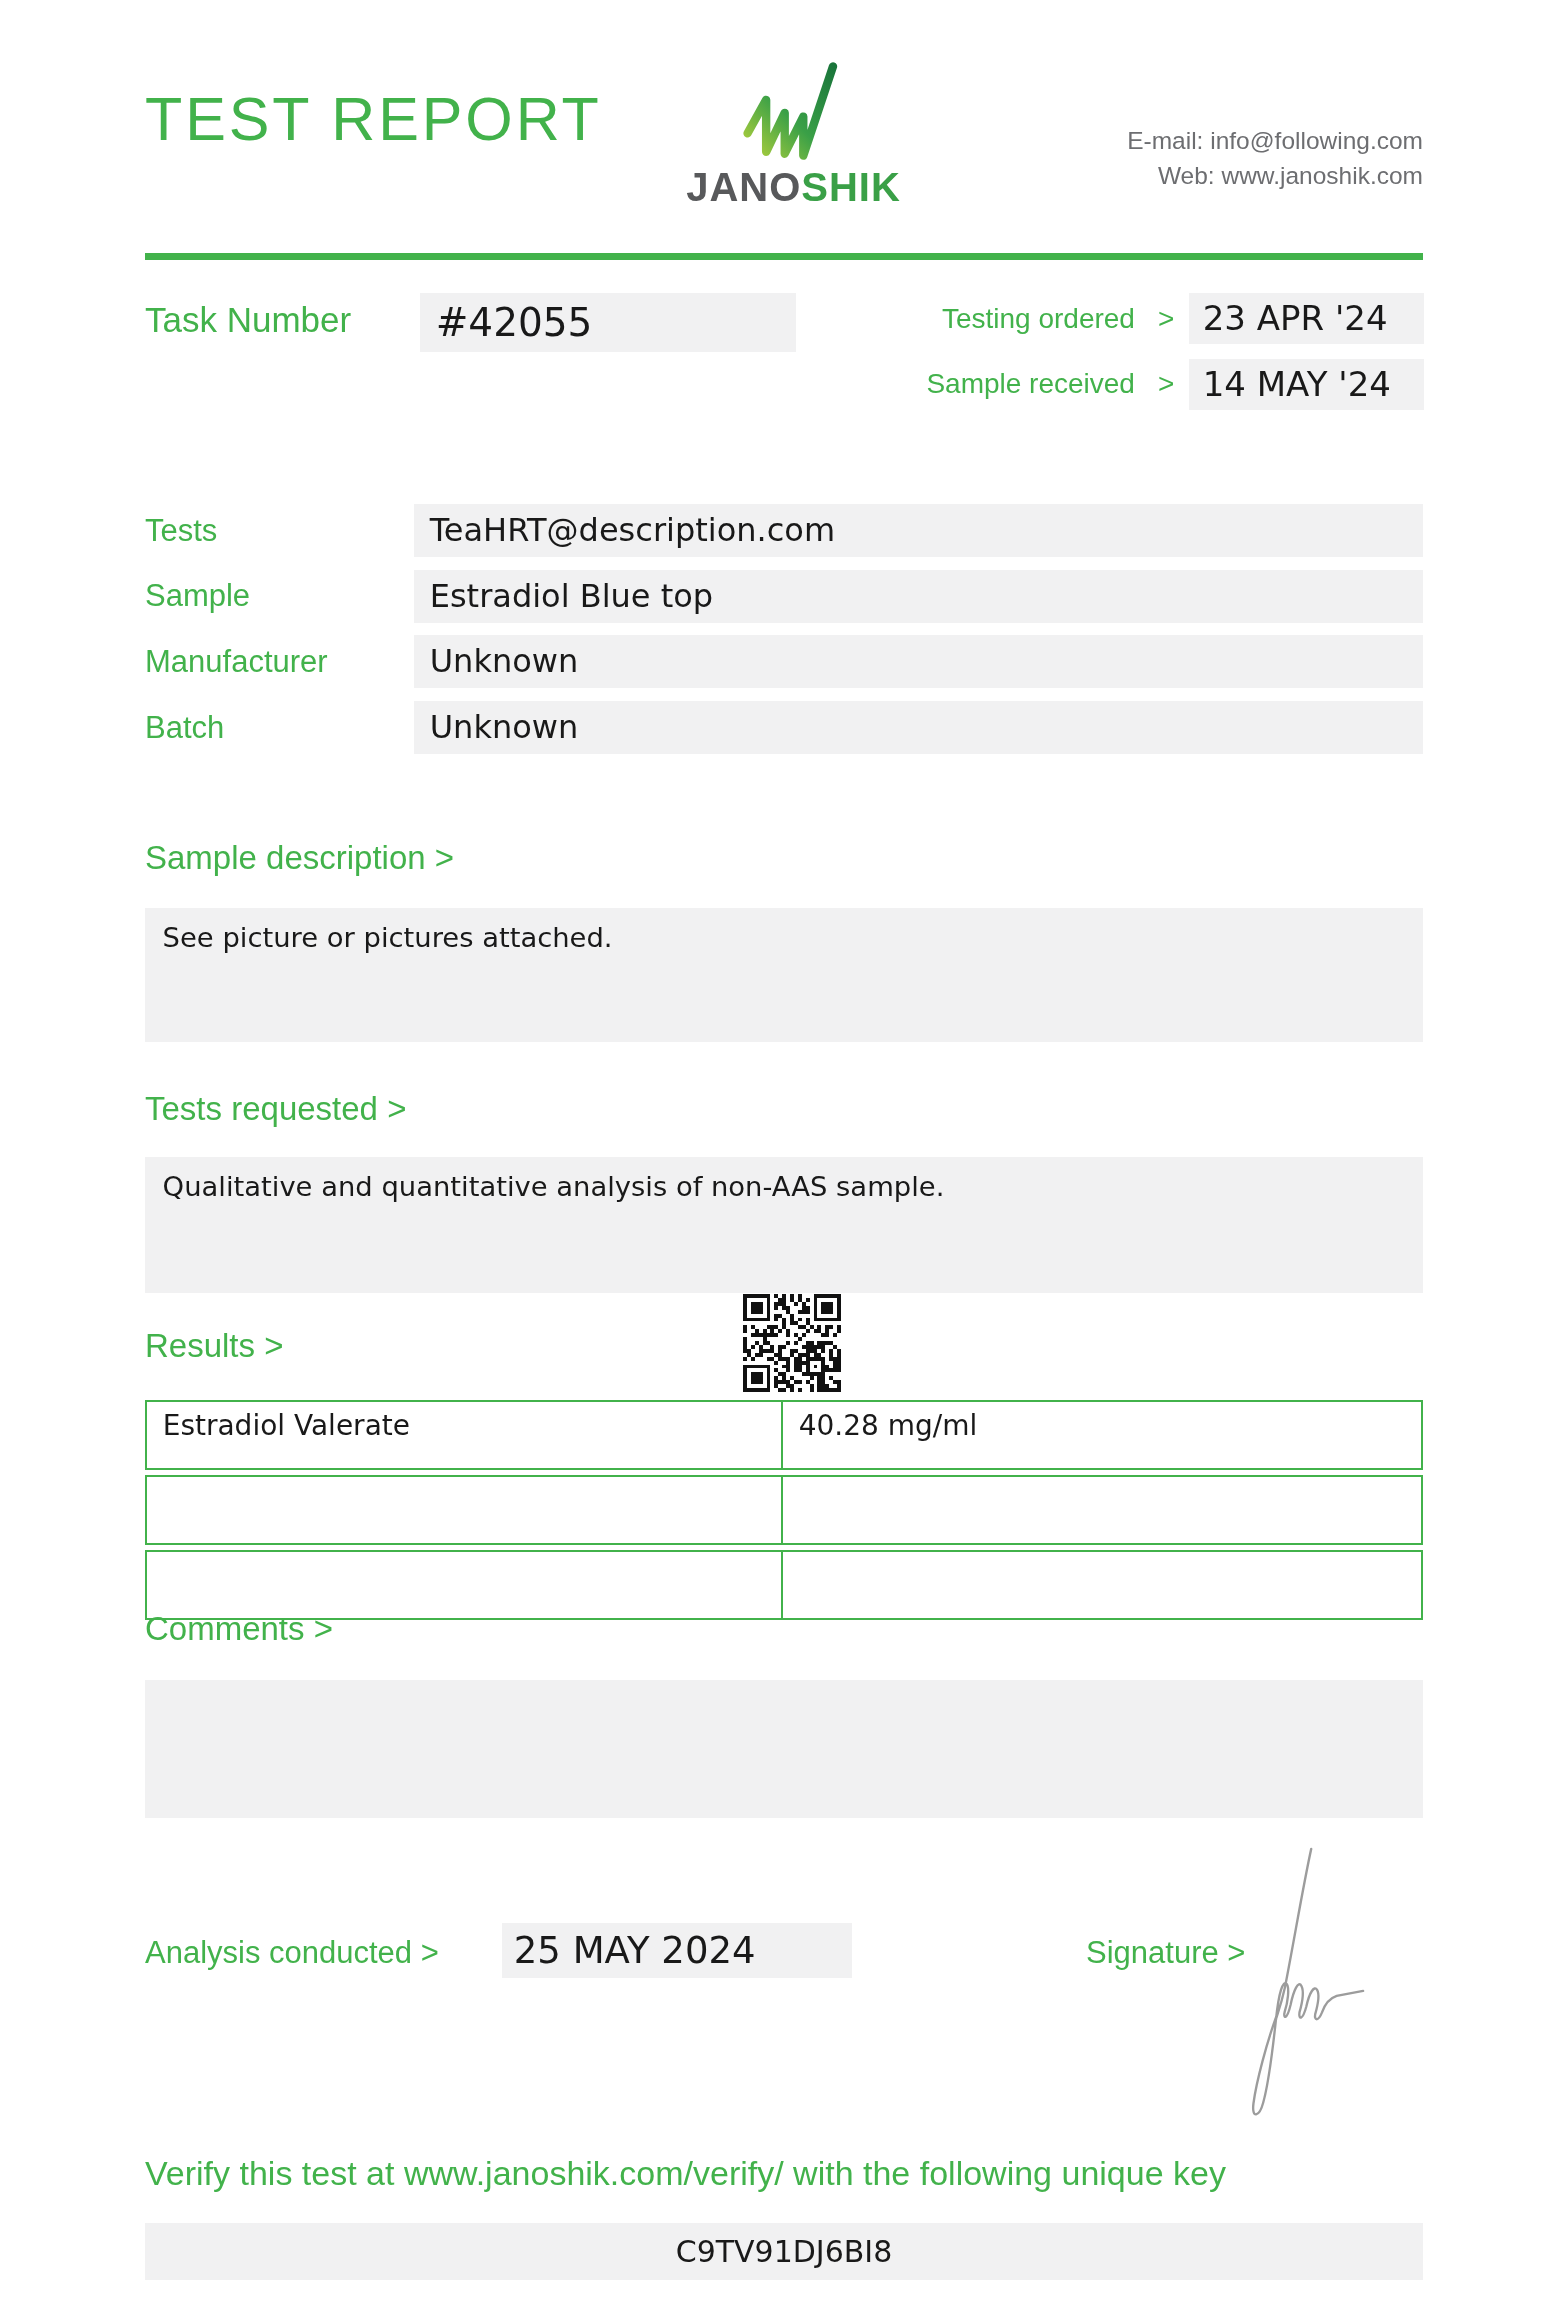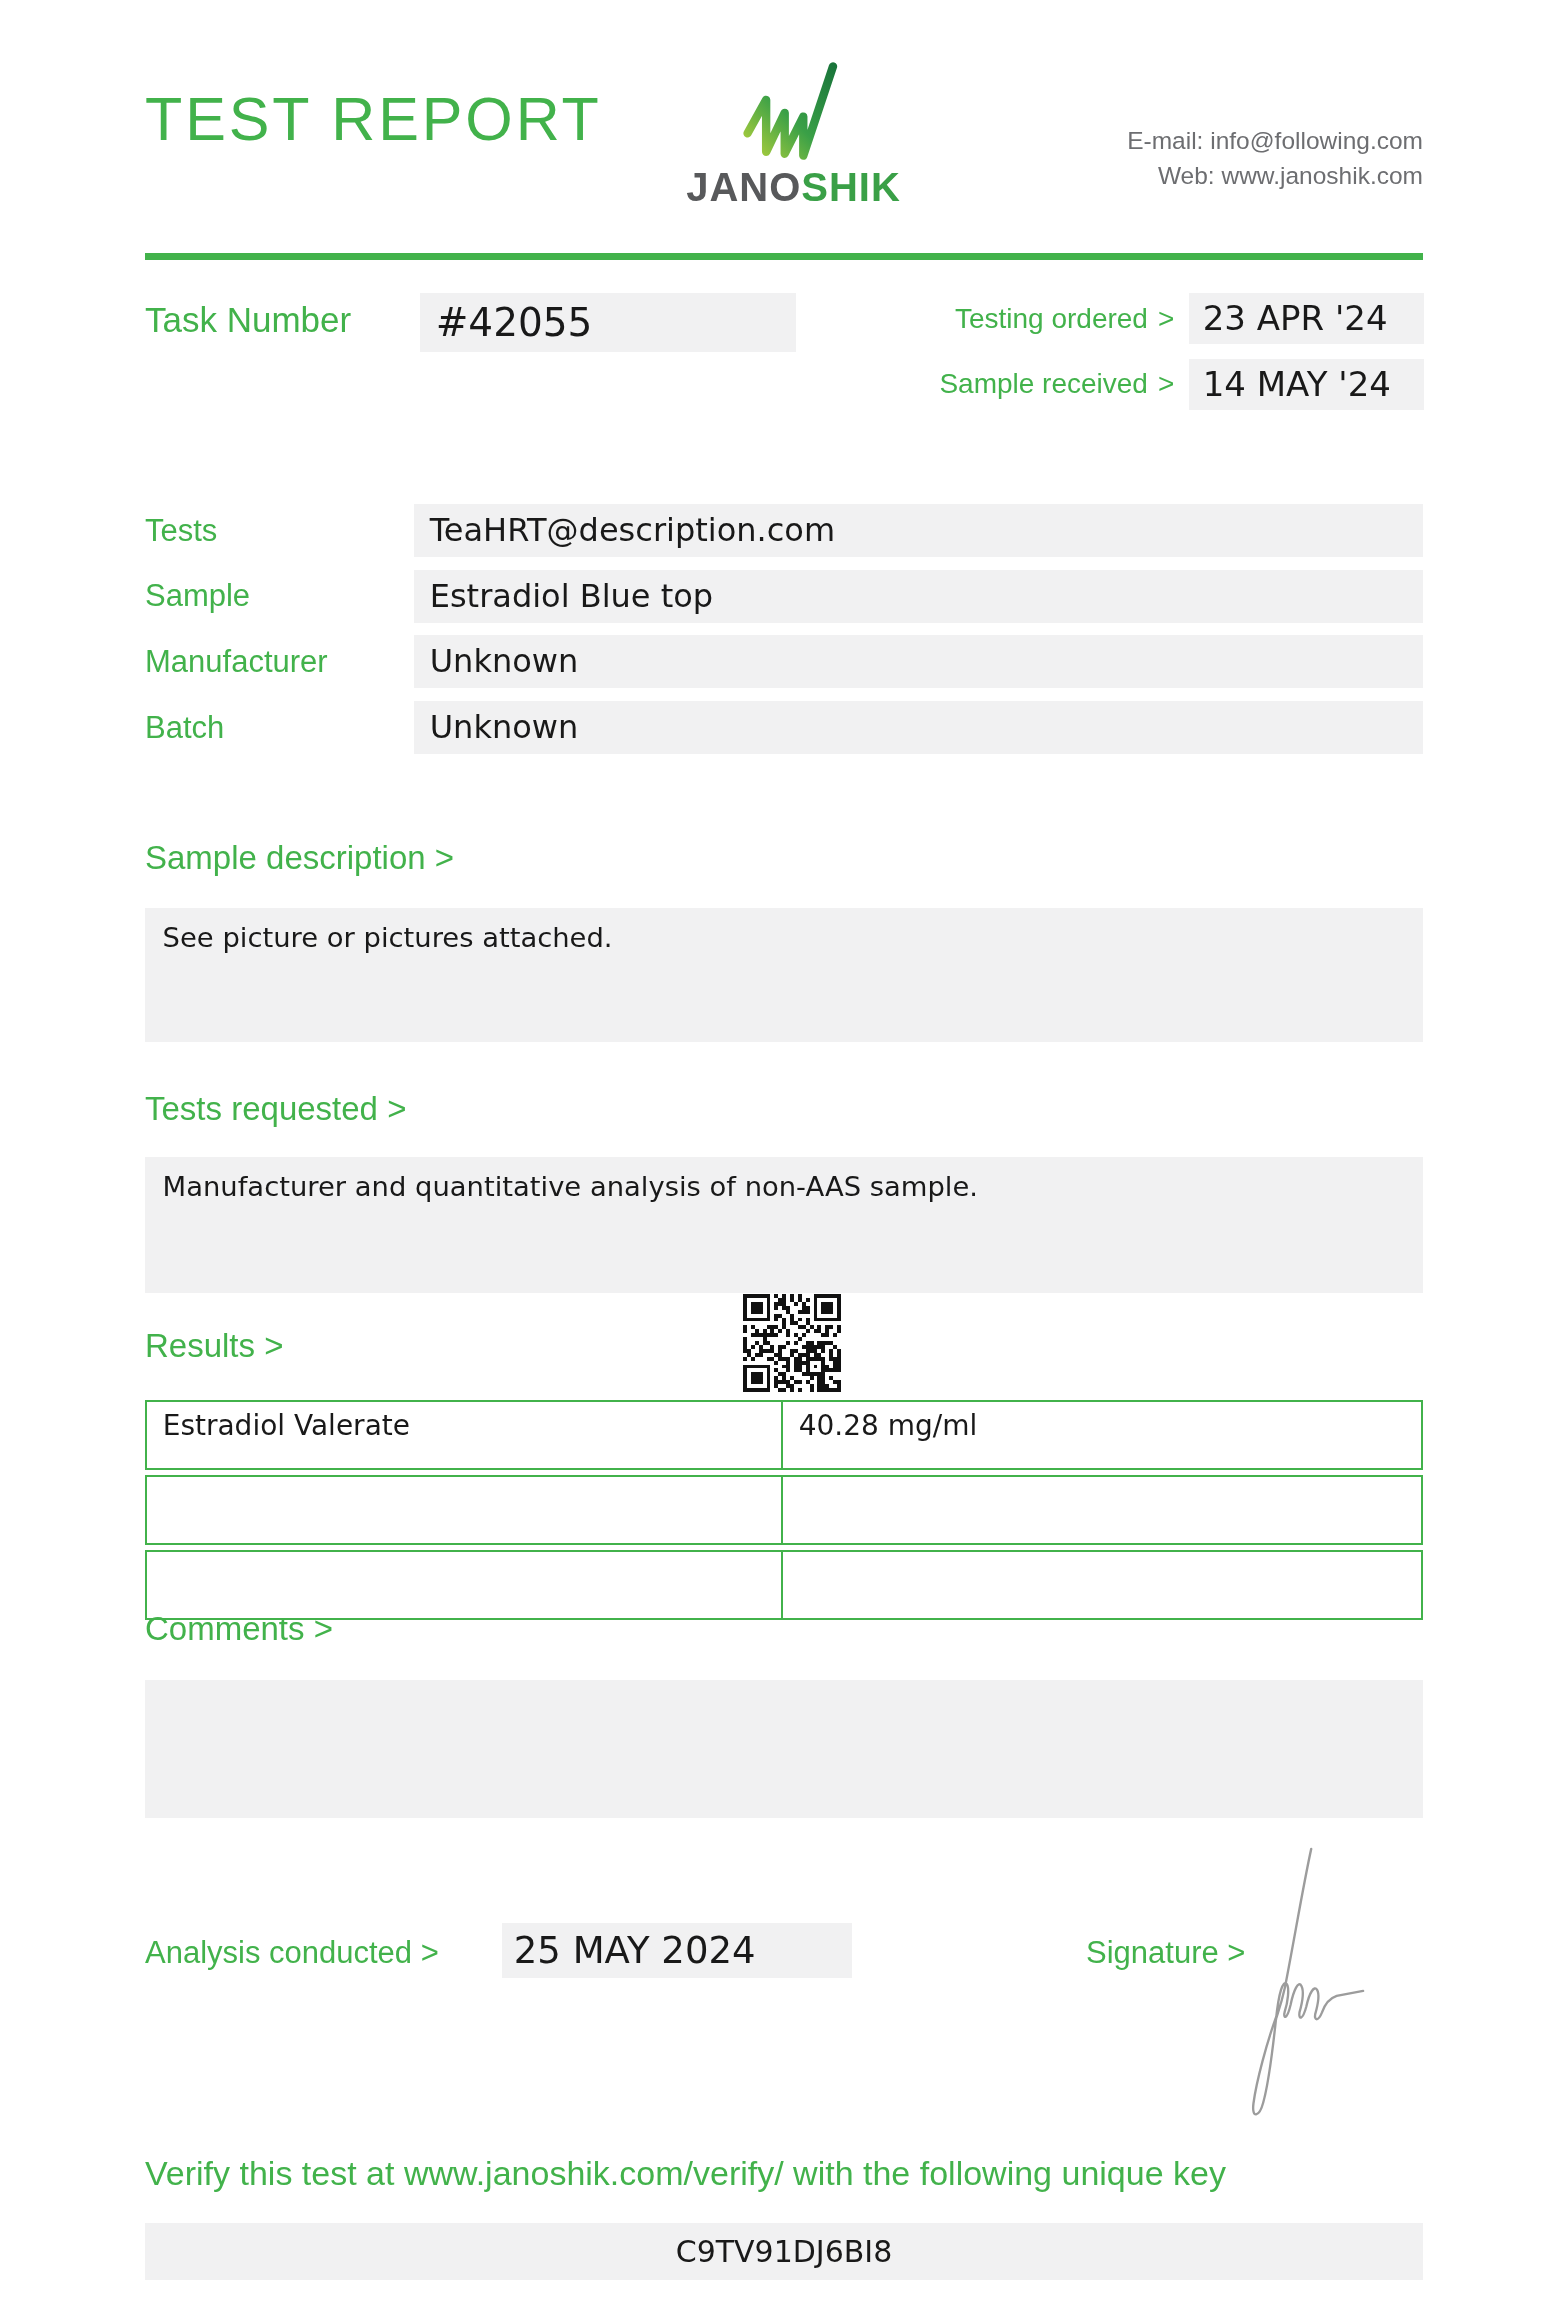--- a/index.html
+++ b/index.html
@@ -28,21 +28,21 @@
   .contact{position:absolute;right:145px;top:123px;text-align:right;font-size:24.5px;
            color:var(--contact-gray);line-height:35px;}
   .rule{position:absolute;left:145px;top:253px;width:1278px;height:6.9px;background:var(--green);}
 
   
   .task-label{position:absolute;left:145px;top:300px;font-size:35px;color:var(--green);}
   .task-box{position:absolute;left:420px;top:293px;width:376px;height:59px;background:var(--box-bg);
             font-size:39px;line-height:59px;padding-left:15.7px;}
   .dates{position:absolute;left:863px;top:293px;width:561px;}
   .date-row{display:flex;align-items:center;justify-content:flex-end;height:51px;margin-bottom:14.7px;}
-  .date-label{font-size:28px;color:var(--green);margin-right:10px;}
+  .date-label{font-size:28px;color:var(--green);margin-right:23px;}
   .date-arrow{font-size:28px;color:var(--green);margin-right:14.7px;}
   .date-box{width:235px;height:51px;background:var(--box-bg);font-size:34px;line-height:51px;padding-left:13.7px;}
 
   
   .info{position:absolute;left:145px;top:504px;width:1278px;}
   .info-row{display:flex;align-items:center;height:53px;margin-bottom:12.7px;}
   .info-label{width:269px;font-size:31px;color:var(--green);flex-shrink:0;}
   .info-value{flex:1;align-self:stretch;background:var(--box-bg);font-size:32px;line-height:53px;padding-left:15.7px;}
 
   
@@ -134,21 +134,21 @@
     <div class="info-row">
       <span class="info-label">Batch</span>
       <span class="info-value val">Unknown</span>
     </div>
   </div>
 
   <div class="section-heading h-desc">Sample description &gt;</div>
   <div class="text-box box-desc val">See picture or pictures attached.</div>
 
   <div class="section-heading h-tests">Tests requested &gt;</div>
-  <div class="text-box box-tests val">Manufacturer and quantitative analysis of non-AAS sample.</div>
+  <div class="text-box box-tests val">Qualitative and quantitative analysis of non-AAS sample.</div>
 
   <svg class="qr" id="qr-svg" viewBox="0 0 100 100" fill="#111" shape-rendering="crispEdges">
       <rect x="0" y="0" width="4" height="4"></rect>
       <rect x="4" y="0" width="4" height="4"></rect>
       <rect x="8" y="0" width="4" height="4"></rect>
       <rect x="12" y="0" width="4" height="4"></rect>
       <rect x="16" y="0" width="4" height="4"></rect>
       <rect x="20" y="0" width="4" height="4"></rect>
       <rect x="24" y="0" width="4" height="4"></rect>
       <rect x="32" y="0" width="4" height="4"></rect>

